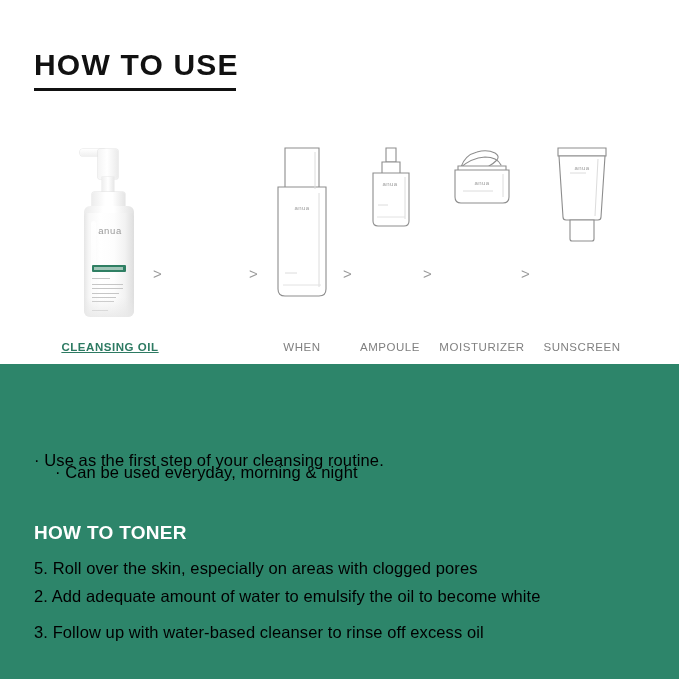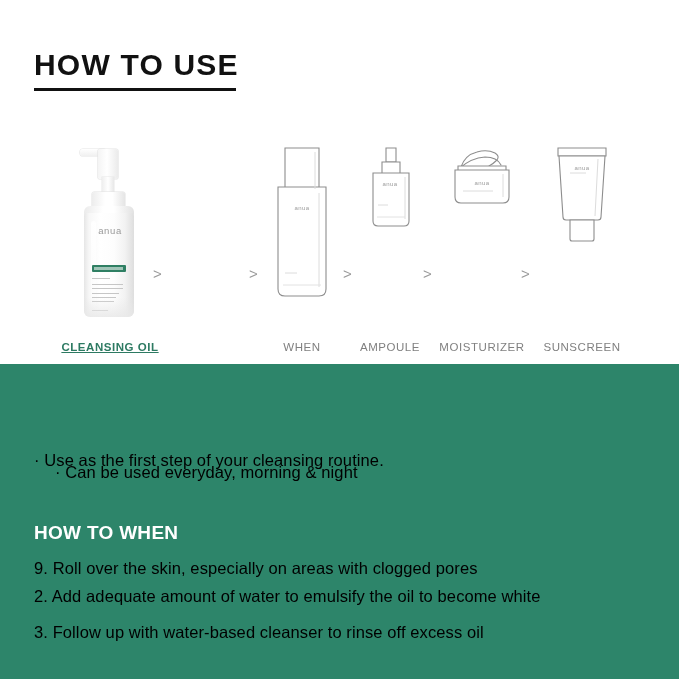--- a/index.html
+++ b/index.html
@@ -358,20 +358,20 @@
       </div>
 
     </div>
   </div>
 
   <div id="green-section">
 
     <div class="green-line" id="when-l1">· Use as the first step of your cleansing routine.</div>
     <div class="green-line" id="when-l2">· Can be used everyday, morning &amp; night</div>
 
-    <div class="green-heading" id="how-heading">HOW TO WHEN</div>
-    <div class="green-line" id="how-l1">9. Roll over the skin, especially on areas with clogged pores</div>
+    <div class="green-heading" id="how-heading">HOW TO TONER</div>
+    <div class="green-line" id="how-l1">5. Roll over the skin, especially on areas with clogged pores</div>
     <div class="green-line" id="how-l2">2. Add adequate amount of water to emulsify the oil to become white</div>
     <div class="green-line" id="how-l3">3. Follow up with water-based cleanser to rinse off excess oil</div>
 
   </div>
 
 </div>
 
 </body></html>

